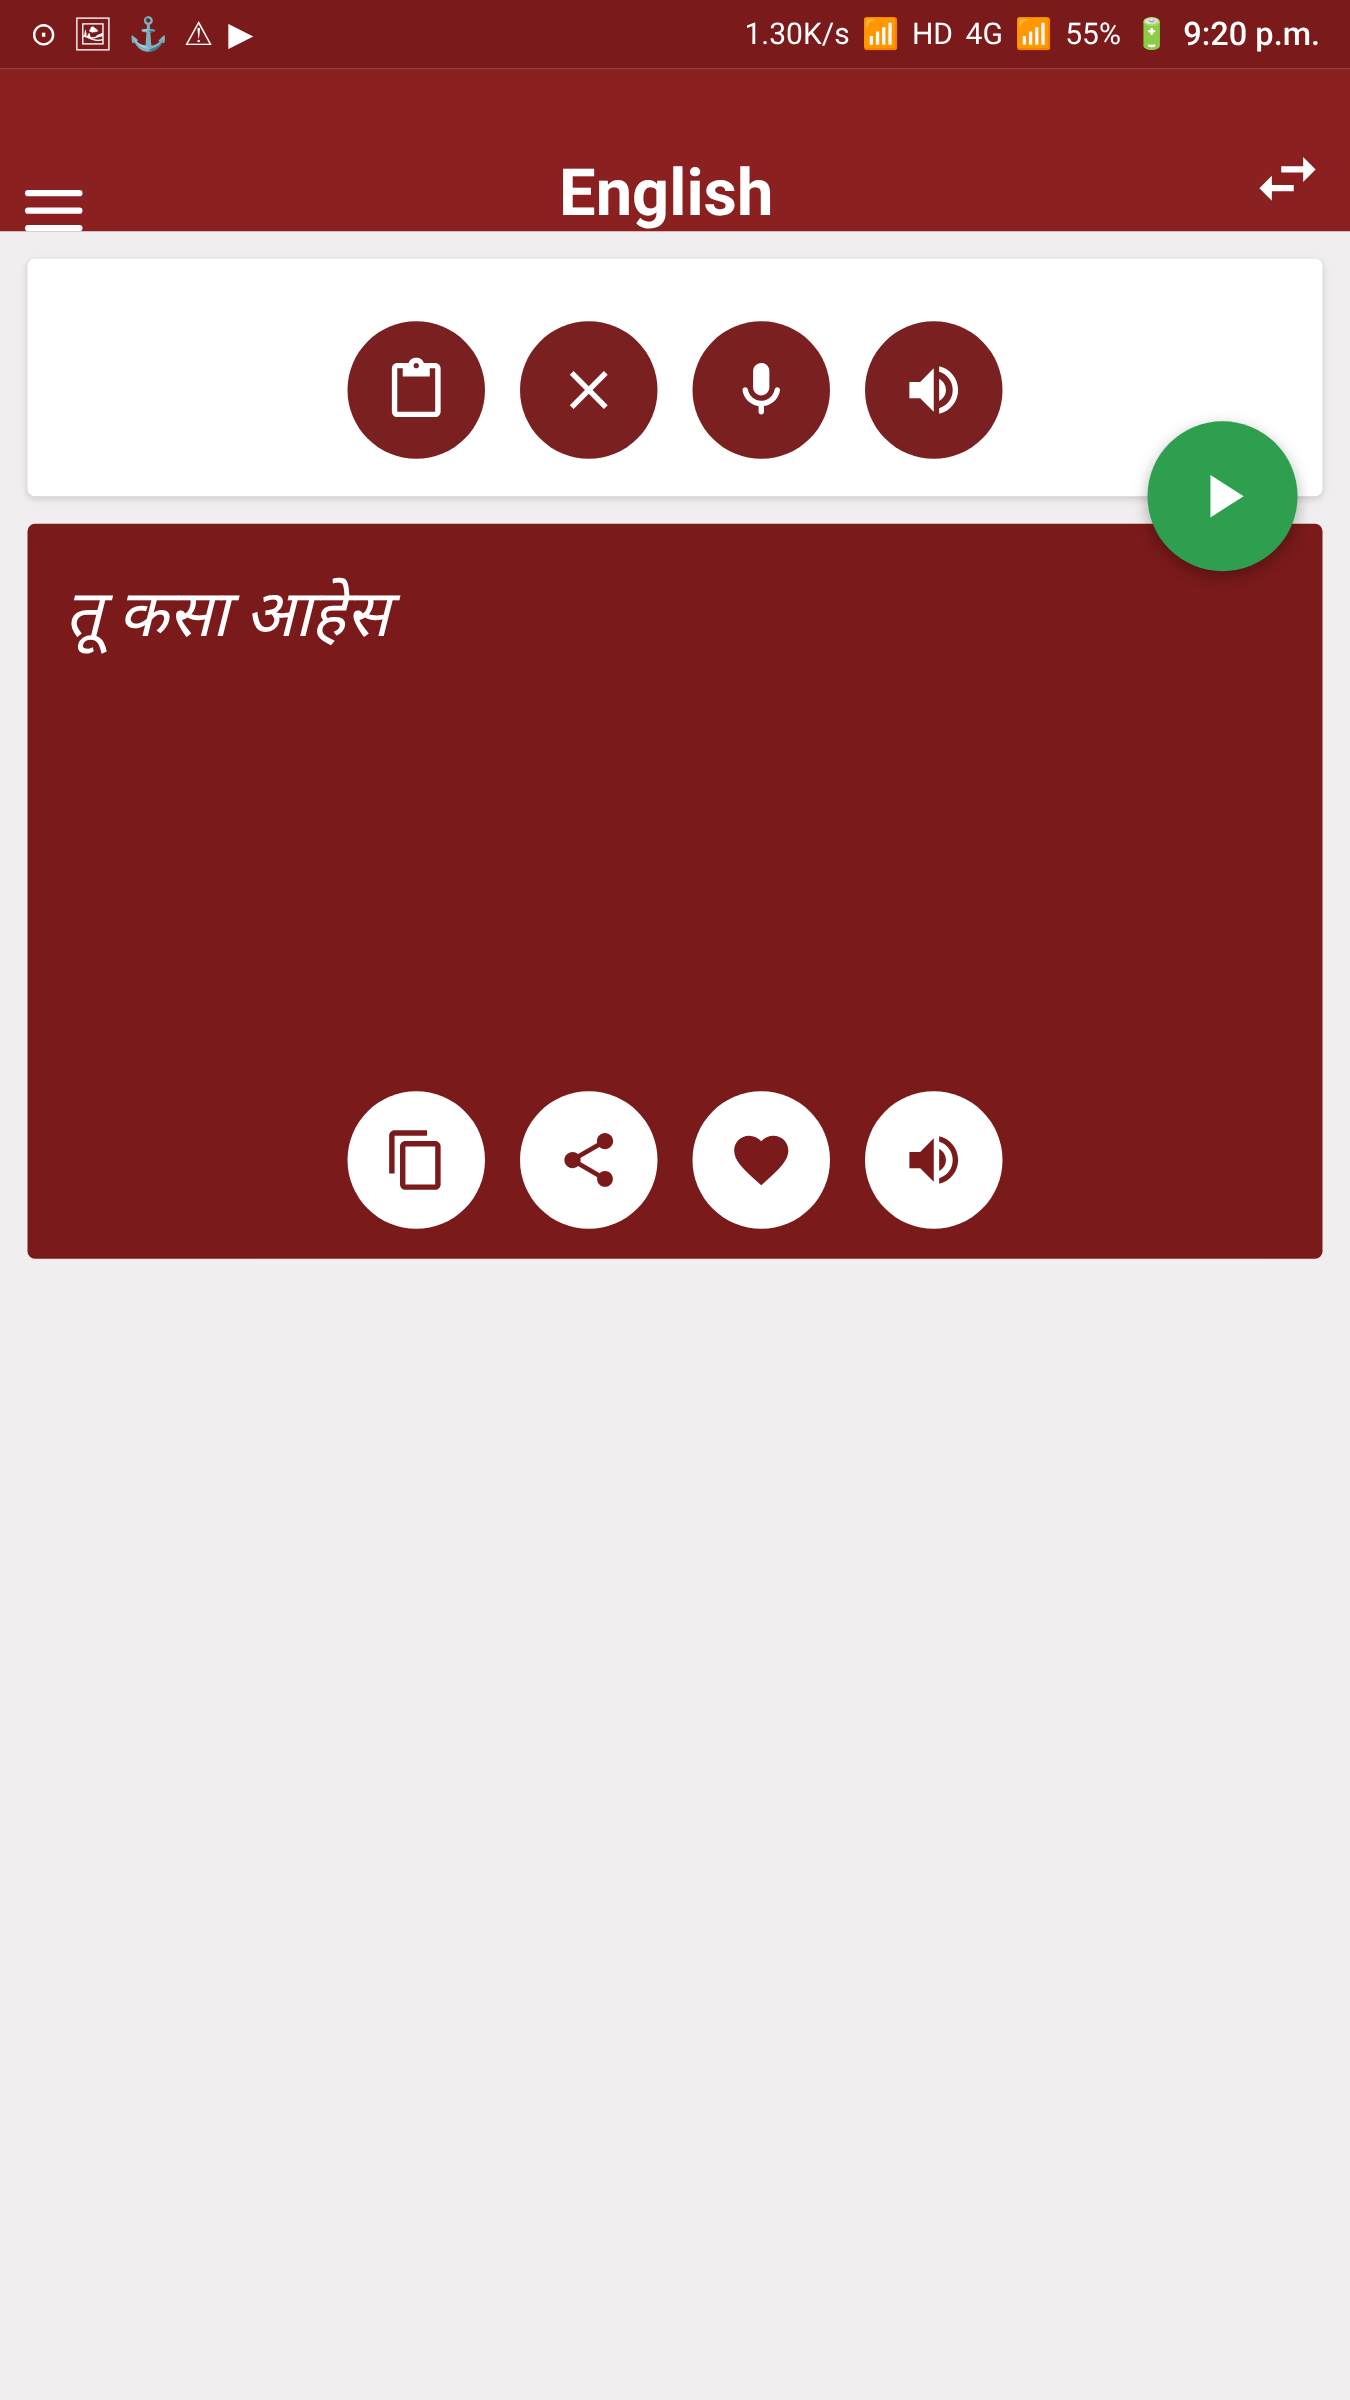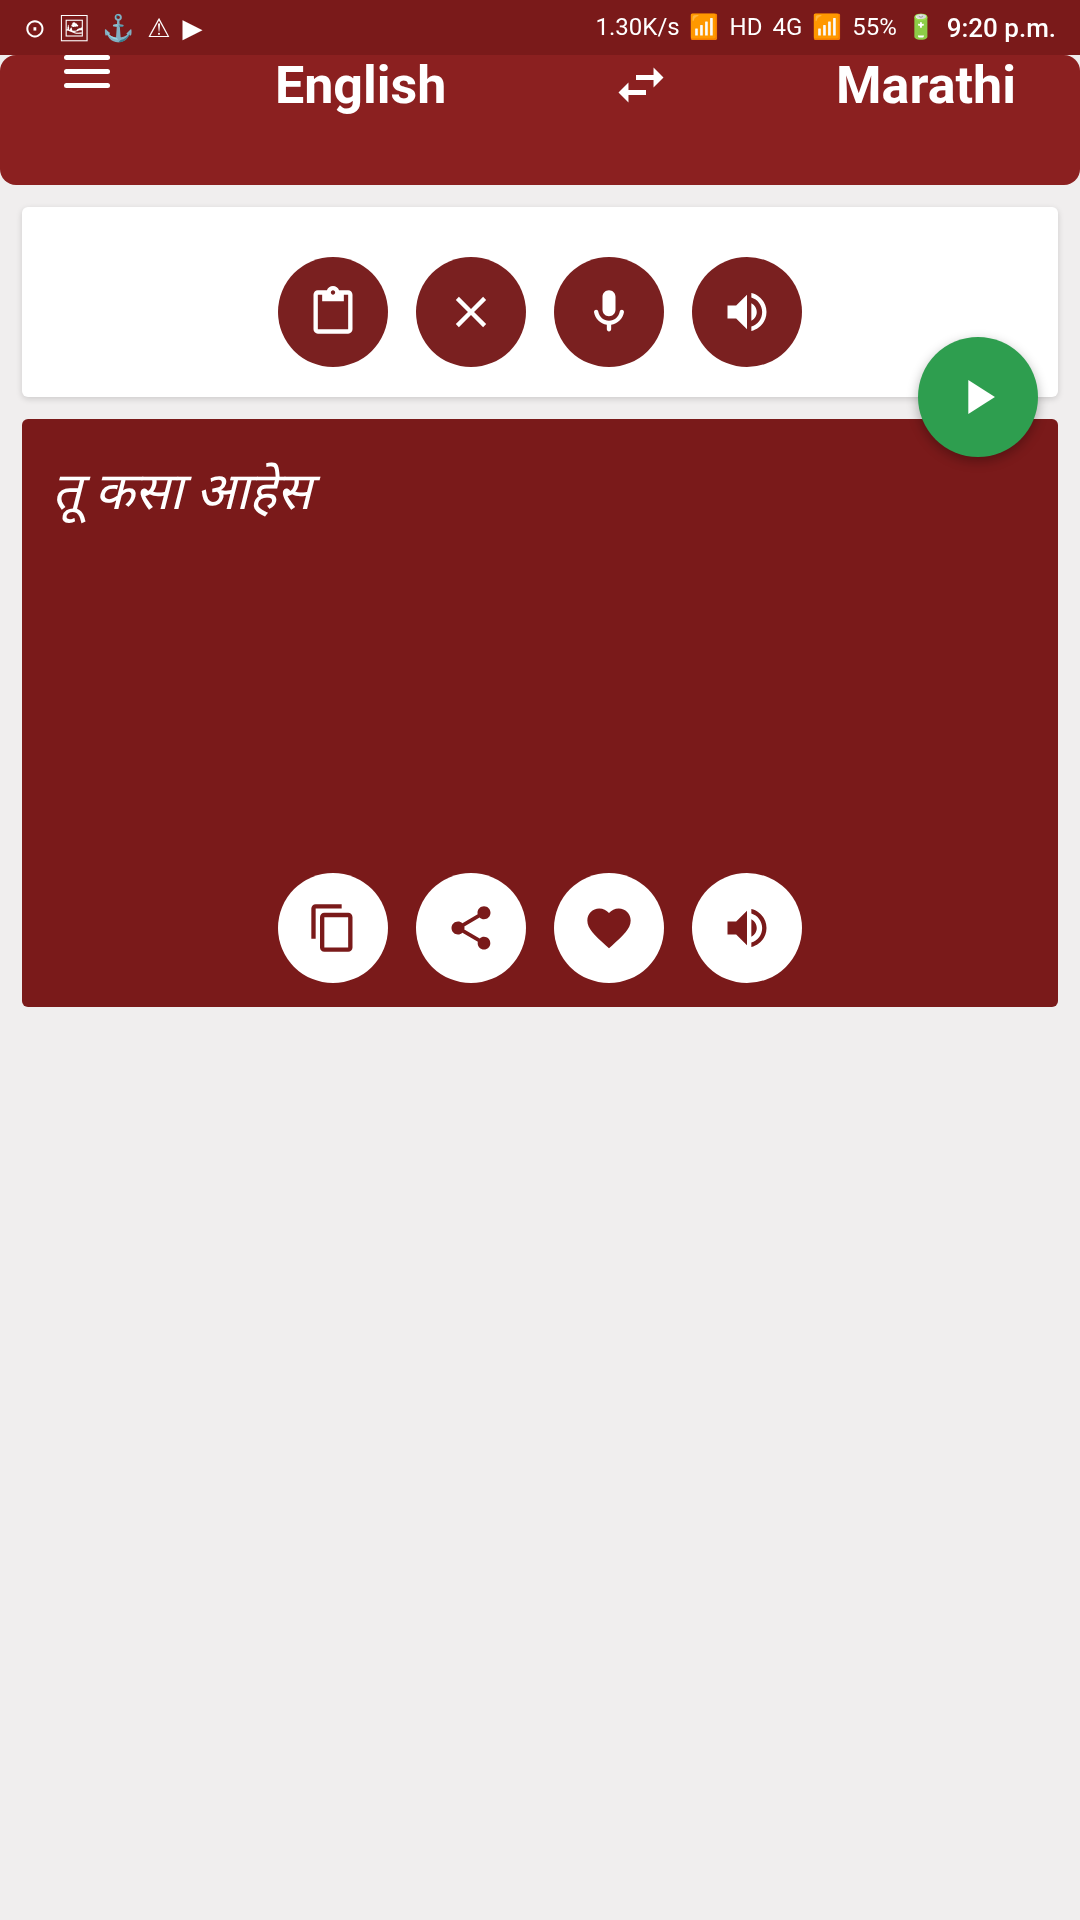--- a/index.html
+++ b/index.html
@@ -39,24 +39,23 @@
     .status-time {
       font-size: 26px;
       font-weight: 500;
     }
 
     
     .navbar {
       background-color: #8b2020;
       height: 130px;
       display: flex;
-      align-items: flex-start;
+      align-items: flex-end;
       justify-content: space-between;
-      padding: 0 64px;
-      border-radius: 16px;
+      padding: 0 20px;
     }
     .navbar-menu {
       display: flex;
       flex-direction: column;
       gap: 9px;
       cursor: pointer;
     }
     .navbar-menu span {
       display: block;
       width: 46px;
@@ -212,21 +211,20 @@
     <span></span>
     <span></span>
   </div>
   <span class="navbar-lang">English</span>
   <div class="navbar-swap">
     
     <svg width="60" height="60" viewBox="0 0 24 24" fill="white" xmlns="http://www.w3.org/2000/svg">
       <path d="M6.99 11L3 15l3.99 4v-3H14v-2H6.99v-3zM21 9l-3.99-4v3H10v2h7.01v3L21 9z"></path>
     </svg>
   </div>
-  <span class="navbar-lang">Marathi</span>
 </div>
 
 <div class="input-area">
   <div class="input-buttons">
 
     <button class="input-btn">
       <svg viewBox="0 0 24 24" xmlns="http://www.w3.org/2000/svg">
         <path d="M19 2h-4.18C14.4.84 13.3 0 12 0c-1.3 0-2.4.84-2.82 2H5c-1.1 0-2 .9-2 2v16c0 1.1.9 2 2 2h14c1.1 0 2-.9 2-2V4c0-1.1-.9-2-2-2zm-7 0c.55 0 1 .45 1 1s-.45 1-1 1-1-.45-1-1 .45-1 1-1zm7 18H5V4h2v3h10V4h2v16z"></path>
       </svg>
     </button>

